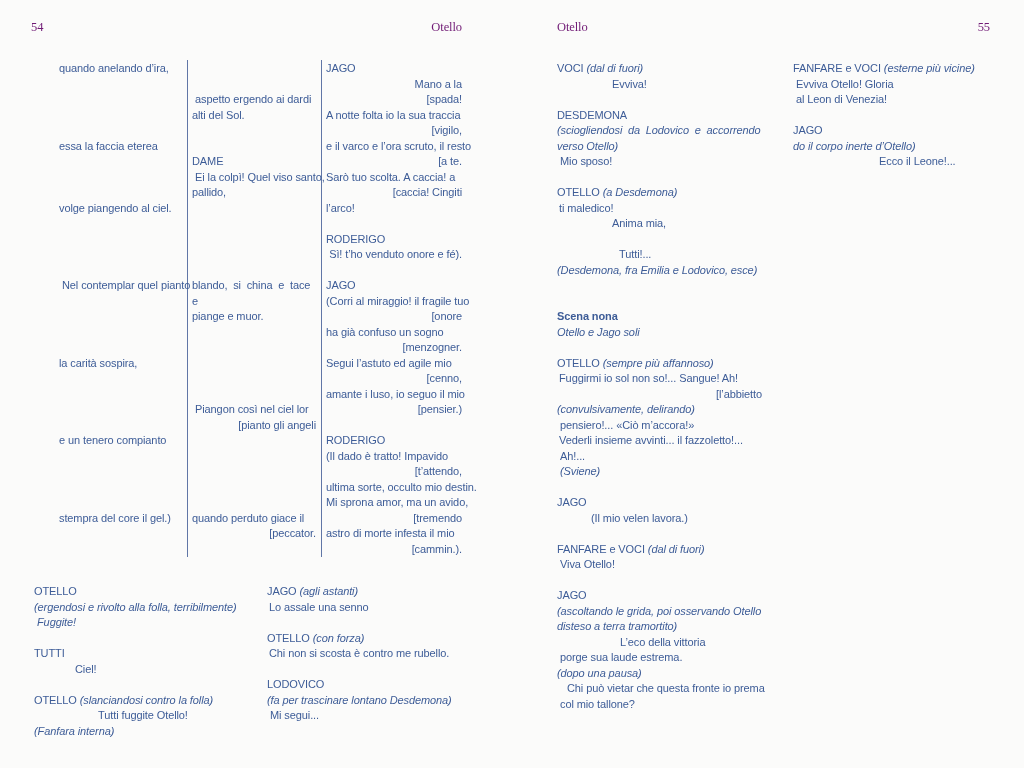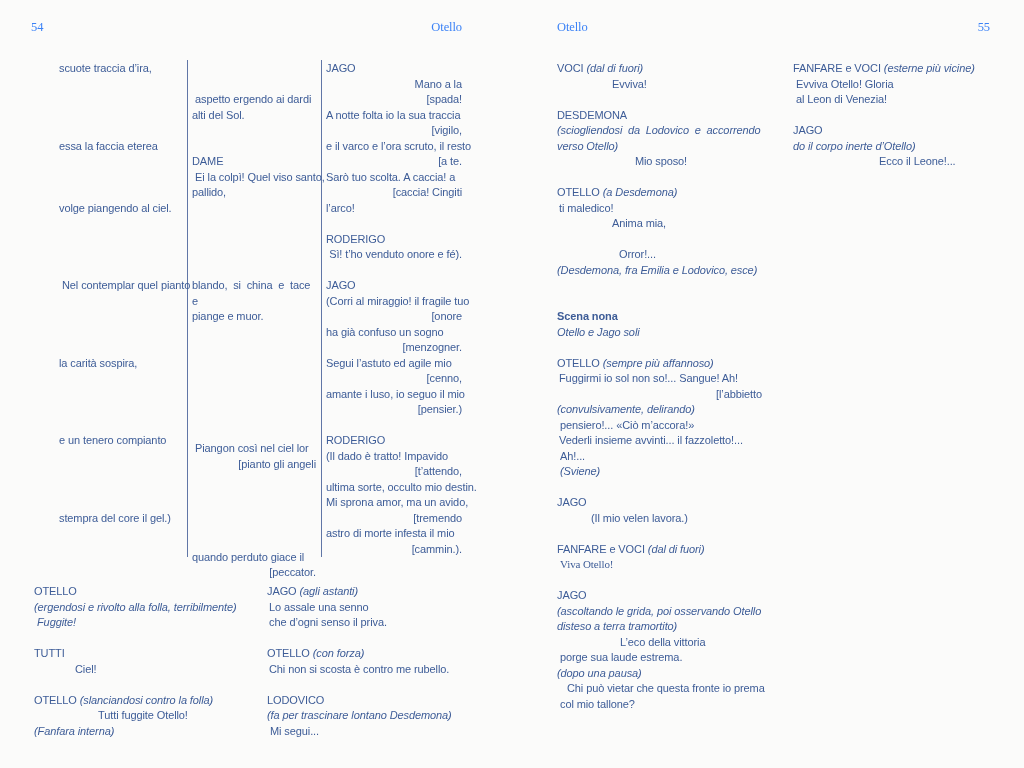--- a/index.html
+++ b/index.html
@@ -11,36 +11,36 @@
   }
   .abs{position:absolute}
   .col .line{min-height:15.5px;line-height:15.5px;white-space:nowrap}
   .col .line.r{text-align:right}
   .col .line.j{word-spacing:2.8px;white-space:normal}
   .it{font-style:italic}
   .bd{font-weight:bold}
   .rule{position:absolute;width:1px;background:#6076a6}
   .pnum,.rhead{
     font-family:"Liberation Serif","DejaVu Serif",serif;
-    font-size:12.5px;color:#3b82f6;line-height:14px;
+    font-size:12.5px;color:#701a75;line-height:14px;
   }
   .ra{text-align:right}
 </style>
 </head>
 <body>
 
 <div class="abs pnum" style="left:31px;top:20px;">54</div>
 
 <div class="abs rhead ra" style="left:326px;top:20px;width:136px;">Otello</div>
 
 <div class="rule" style="left:187px;top:60px;height:497px;"></div>
 <div class="rule" style="left:321px;top:60px;height:497px;"></div>
 
 <div class="abs col" style="left:59px;top:61px;width:127px;">
-    <div class="line"><span>scuote traccia d’ira,</span></div>
+    <div class="line"><span>quando anelando d’ira,</span></div>
     <div class="line"><span></span></div>
     <div class="line"><span></span></div>
     <div class="line"><span></span></div>
     <div class="line"><span></span></div>
     <div class="line"><span>essa la faccia eterea</span></div>
     <div class="line"><span></span></div>
     <div class="line"><span></span></div>
     <div class="line"><span></span></div>
     <div class="line"><span>volge piangendo al ciel.</span></div>
     <div class="line"><span></span></div>
@@ -80,21 +80,21 @@
     <div class="line"><span></span></div>
     <div class="line"><span></span></div>
     <div class="line"><span></span></div>
     <div class="line j"><span>blando, si china e tace e</span></div>
     <div class="line"><span>piange e muor.</span></div>
     <div class="line"><span></span></div>
     <div class="line"><span></span></div>
     <div class="line"><span></span></div>
     <div class="line"><span></span></div>
     <div class="line"><span></span></div>
-    <div class="line" style="padding-left: 3px; margin-top: 39px;"><span>Piangon così nel ciel lor</span></div>
+    <div class="line" style="padding-left: 3px;"><span>Piangon così nel ciel lor</span></div>
     <div class="line r"><span>[pianto gli angeli</span></div>
     <div class="line"><span></span></div>
     <div class="line"><span></span></div>
     <div class="line"><span></span></div>
     <div class="line"><span></span></div>
     <div class="line"><span></span></div>
     <div class="line"><span>quando perduto giace il</span></div>
     <div class="line r"><span>[peccator.</span></div>
   </div>
 
@@ -142,68 +142,67 @@
     <div class="line" style="padding-left: 41px;"><span>Ciel!</span></div>
     <div class="line"><span></span></div>
     <div class="line"><span>OTELLO </span><span class="it">(slanciandosi contro la folla)</span></div>
     <div class="line" style="padding-left: 64px;"><span>Tutti fuggite Otello!</span></div>
     <div class="line"><span class="it">(Fanfara interna)</span></div>
   </div>
 
 <div class="abs col" style="left:267px;top:584px;width:225px;">
     <div class="line"><span>JAGO </span><span class="it">(agli astanti)</span></div>
     <div class="line" style="padding-left: 2px;"><span>Lo assale una senno</span></div>
-    <div class="line" style="padding-left: 2px;"><span>che d’ogni senso il priva.</span></div>
     <div class="line"><span></span></div>
     <div class="line"><span>OTELLO </span><span class="it">(con forza)</span></div>
     <div class="line" style="padding-left: 2px;"><span>Chi non si scosta è contro me rubello.</span></div>
     <div class="line"><span></span></div>
     <div class="line"><span>LODOVICO</span></div>
     <div class="line"><span class="it">(fa per trascinare lontano Desdemona)</span></div>
     <div class="line" style="padding-left: 3px;"><span>Mi segui...</span></div>
   </div>
 
 <div class="abs rhead" style="left:557px;top:20px;">Otello</div>
 
 <div class="abs pnum ra" style="left:935px;top:20px;width:55px;">55</div>
 
 <div class="abs col" style="left:557px;top:61px;width:205px;">
     <div class="line"><span>VOCI </span><span class="it">(dal di fuori)</span></div>
     <div class="line" style="padding-left: 55px;"><span>Evviva!</span></div>
     <div class="line"><span></span></div>
     <div class="line"><span>DESDEMONA</span></div>
     <div class="line j"><span class="it">(sciogliendosi da Lodovico e accorrendo</span></div>
     <div class="line"><span class="it">verso Otello)</span></div>
-    <div class="line" style="padding-left: 3px; text-align: center;"><span>Mio sposo!</span></div>
+    <div class="line" style="padding-left: 3px;"><span>Mio sposo!</span></div>
     <div class="line"><span></span></div>
     <div class="line"><span>OTELLO </span><span class="it">(a Desdemona)</span></div>
     <div class="line" style="padding-left: 2px;"><span>ti maledico!</span></div>
     <div class="line" style="padding-left: 55px;"><span>Anima mia,</span></div>
     <div class="line"><span></span></div>
-    <div class="line" style="padding-left: 62px;"><span>Orror!...</span></div>
+    <div class="line" style="padding-left: 62px;"><span>Tutti!...</span></div>
     <div class="line"><span class="it">(Desdemona, fra Emilia e Lodovico, esce)</span></div>
     <div class="line"><span></span></div>
     <div class="line"><span></span></div>
     <div class="line"><span class="bd">Scena nona</span></div>
     <div class="line"><span class="it">Otello e Jago soli</span></div>
     <div class="line"><span></span></div>
     <div class="line"><span>OTELLO </span><span class="it">(sempre più affannoso)</span></div>
     <div class="line" style="padding-left: 2px;"><span>Fuggirmi io sol non so!... Sangue! Ah!</span></div>
     <div class="line r"><span>[l’abbietto</span></div>
     <div class="line"><span class="it">(convulsivamente, delirando)</span></div>
     <div class="line" style="padding-left: 3px;"><span>pensiero!... «Ciò m’accora!»</span></div>
     <div class="line" style="padding-left: 2px;"><span>Vederli insieme avvinti... il fazzoletto!...</span></div>
     <div class="line" style="padding-left: 3px;"><span>Ah!...</span></div>
     <div class="line" style="padding-left: 3px;"><span class="it">(Sviene)</span></div>
     <div class="line"><span></span></div>
     <div class="line"><span>JAGO</span></div>
     <div class="line" style="padding-left: 34px;"><span>(Il mio velen lavora.)</span></div>
     <div class="line"><span></span></div>
     <div class="line"><span>FANFARE e VOCI </span><span class="it">(dal di fuori)</span></div>
-    <div class="line" style="padding-left: 3px; font-family: Liberation Serif, serif;"><span>Viva Otello!</span></div>
+    <div class="line" style="padding-left: 3px;"><span>Viva Otello!</span></div>
     <div class="line"><span></span></div>
     <div class="line"><span>JAGO</span></div>
     <div class="line"><span class="it">(ascoltando le grida, poi osservando Otello</span></div>
     <div class="line"><span class="it">disteso a terra tramortito)</span></div>
     <div class="line" style="padding-left: 63px;"><span>L’eco della vittoria</span></div>
     <div class="line" style="padding-left: 3px;"><span>porge sua laude estrema.</span></div>
     <div class="line"><span class="it">(dopo una pausa)</span></div>
     <div class="line" style="padding-left: 2px; margin-left: 8px;"><span>Chi può vietar che questa fronte io prema</span></div>
     <div class="line" style="padding-left: 3px;"><span>col mio tallone?</span></div>
   </div>

